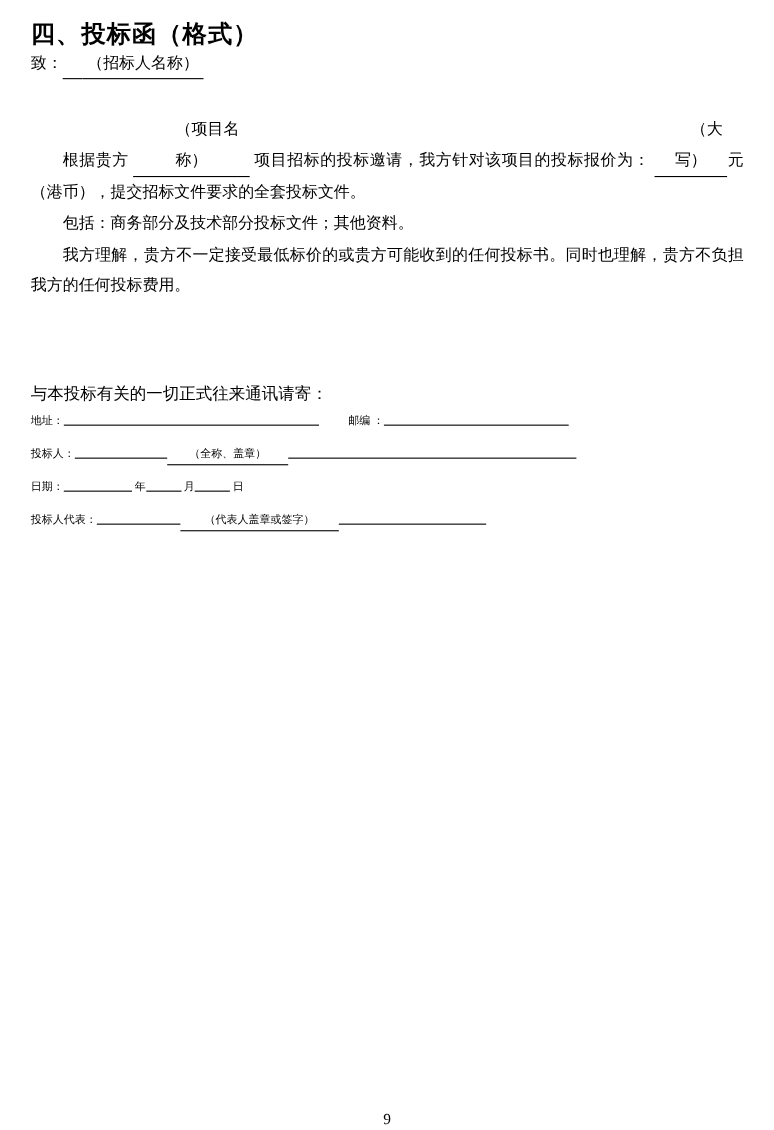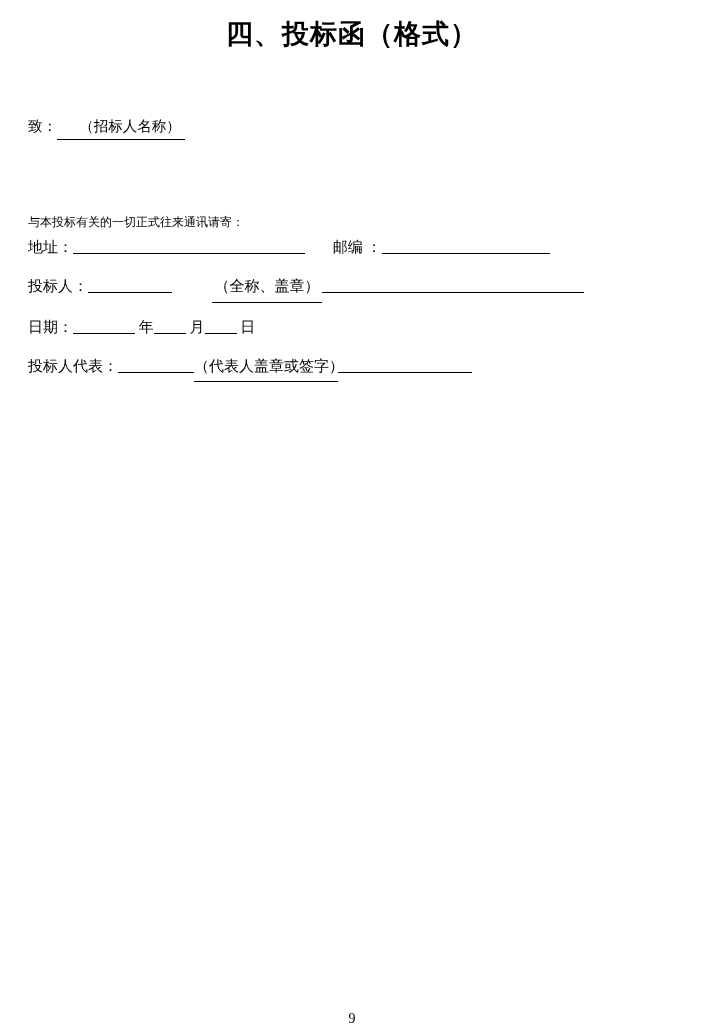--- a/index.html
+++ b/index.html
@@ -16,30 +16,28 @@
     overflow: hidden;
   }
   .page {
     width: 704px;
     height: 1027px;
     box-sizing: border-box;
     padding: 0 28px;
     position: relative;
   }
   .doc-title {
-    text-align: center;
-    font-size: 27px;
+    font-size: 22px;
     font-weight: bold;
     letter-spacing: 1px;
     margin-top: 16px;
     margin-bottom: 0;
     font-family: "Liberation Serif", "DejaVu Serif", serif;
   }
   .to-line {
-    margin-top: 62px;
     font-size: 14.5px;
     line-height: 1.7;
   }
   .blank-u {
     display: inline-block;
     border-bottom: 1px solid #000;
     text-align: center;
     vertical-align: baseline;
   }
   .para {
@@ -50,25 +48,25 @@
     margin: 0;
   }
   .para-indent {
     text-indent: 29px;
   }
   .block-1 {
     margin-top: 32px;
   }
   .contact-head {
     margin-top: 72px;
-    font-size: 12px;
+    font-size: 15px;
     line-height: 1.8;
   }
   .field-row {
-    font-size: 15px;
+    font-size: 10px;
     line-height: 1.95;
     white-space: nowrap;
   }
   .field-row.sp {
     margin-top: 10px;
   }
   .lbl {
     display: inline-block;
   }
   .ul-line {
@@ -97,31 +95,43 @@
 <body>
 
 <div class="page">
 
   <div class="doc-title">四、投标函（格式）</div>
 
   <div class="to-line">
     <span>致：</span><span class="blank-u" style="width:18px;">&nbsp;</span><span class="ul-text" style="width:110px;">（招标人名称）</span>
   </div>
 
+  <div class="block-1">
+    <p class="para para-indent">
+      <span>根据贵方</span>
+      <span class="ul-text" style="width:106px;">（项目名称）</span>
+      <span>项目招标的投标邀请，我方针对该项目的投标报价为：</span>
+      <span class="ul-text" style="width:66px;">（大写）</span><span>元（港币），提交招标文件要求的全套投标文件。</span>
+    </p>
+
+    <p class="para para-indent">包括：商务部分及技术部分投标文件；其他资料。</p>
+
+    <p class="para para-indent">我方理解，贵方不一定接受最低标价的或贵方可能收到的任何投标书。同时也理解，贵方不负担我方的任何投标费用。</p>
+  </div>
 
   <div class="contact-head">与本投标有关的一切正式往来通讯请寄：</div>
 
   <div class="field-row">
     <span class="lbl">地址：</span><span class="ul-line" style="width:232px;"></span>
     <span style="display:inline-block;width:24px;"></span><span class="lbl">邮编 ：</span><span class="ul-line" style="width:168px;"></span>
   </div>
 
 
   <div class="field-row sp">
-    <span class="lbl">投标人：</span><span class="ul-line" style="width:84px;"></span><span class="ul-text" style="width:110px;margin-left:40px;">（全称、盖章）</span><span class="ul-line" style="width:262px;"></span>
+    <span class="lbl">投标人：</span><span class="ul-line" style="width:84px;"></span><span class="ul-text" style="width:110px;">（全称、盖章）</span><span class="ul-line" style="width:262px;"></span>
   </div>
 
   <div class="field-row sp">
     <span class="lbl">日期：</span><span class="ul-line" style="width:62px;"></span>
     <span class="lbl">年</span><span class="ul-line" style="width:32px;"></span>
     <span class="lbl">月</span><span class="ul-line" style="width:32px;"></span>
     <span class="lbl">日</span>
   </div>
 
   <div class="field-row sp">

